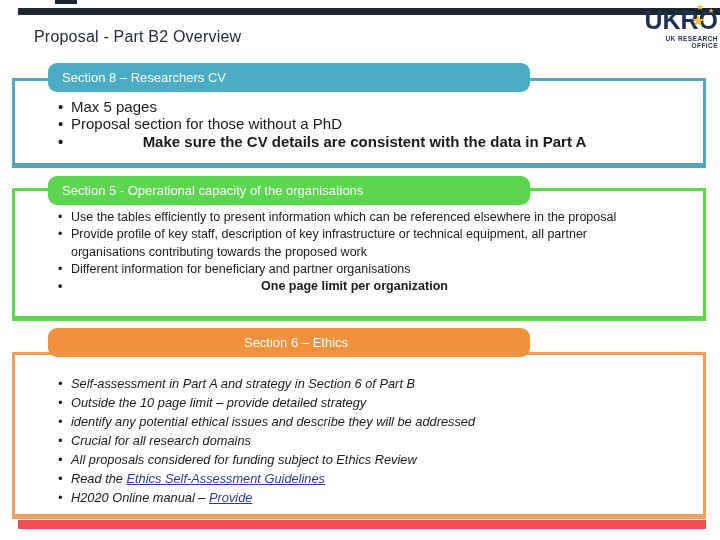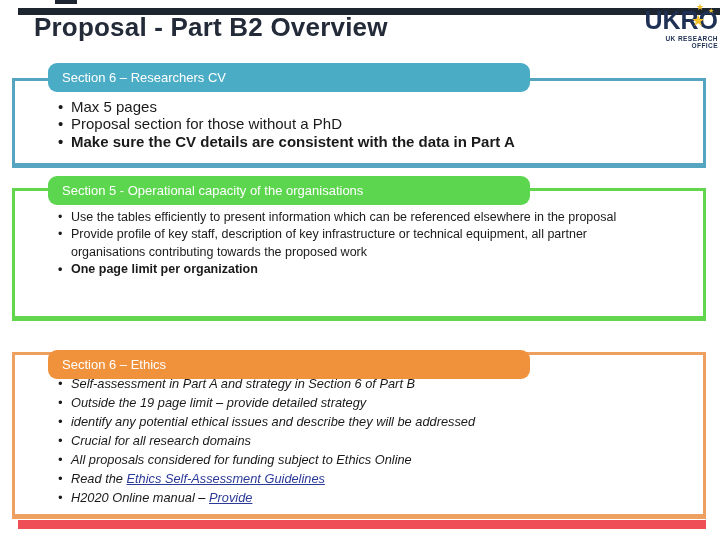--- a/index.html
+++ b/index.html
@@ -3,49 +3,49 @@
 <meta charset="utf-8">
 <style>
   html,body{margin:0;padding:0;background:#fff;}
   .slide{
     position:relative;width:720px;height:540px;background:#fff;overflow:hidden;
     font-family:"Liberation Sans",sans-serif;color:#1a1a1a;
   }
   .top-notch{position:absolute;left:55px;top:0;width:22px;height:4px;background:var(--navy,#1c2530);}
   .top-bar{position:absolute;left:18px;top:8px;width:702px;height:7px;background:var(--navy,#1c2530);}
   .slide-title{
-    position:absolute;left:34px;top:12px;font-size:26px;font-weight:bold;
+    position:absolute;left:34px;top:28px;font-size:16px;font-weight:normal;
     color:var(--ink,#232b39);letter-spacing:0.2px;
   }
   
   .logo{position:absolute;left:642px;top:6px;width:76px;text-align:right;}
   .logo-text{font-size:25px;font-weight:bold;color:var(--logonavy,#1e3054);letter-spacing:0;line-height:28px;}
   .logo-star-big{position:absolute;left:49px;top:7px;font-size:16px;color:var(--gold,#f2c12e);line-height:16px;}
   .logo-star-s1{position:absolute;left:54px;top:-3px;font-size:9px;color:var(--gold,#f2c12e);line-height:9px;}
   .logo-star-s2{position:absolute;left:66px;top:1px;font-size:7px;color:var(--gold,#f2c12e);line-height:7px;}
   .logo-tagline{font-size:6.5px;font-weight:bold;color:var(--logonavy,#1e3054);letter-spacing:0.45px;margin-top:1px;}
   
   .sec-rect{position:absolute;left:12px;width:688px;background:transparent;border-style:solid;}
   .rect4{top:78px;height:82px;border-color:var(--tealBorder,#55a5c0);border-width:3px 3px 5px 3px;}
   .rect5{top:188px;height:125px;border-color:var(--greenBorder,#62d74e);border-width:3px 3px 5px 3px;}
   .rect6{top:352px;height:159px;border-color:var(--orangeBorder,#eda05f);border-width:3px 3px 5px 3px;}
   .chip{
     position:absolute;left:48px;width:468px;height:29px;border-radius:9px;
     color:#fff;font-size:13px;line-height:29px;padding-left:14px;
   }
   .chip4{top:63px;background:var(--teal,#4bacc6);}
   .chip5{top:176px;background:var(--green,#5cd64e);}
-  .chip6{top:350px;background:var(--orange,#f0913c);}
+  .chip6{top:328px;background:var(--orange,#f0913c);text-align:center;}
   .bullets{position:absolute;left:58px;margin:0;padding:0;list-style:none;}
   .bullets li{position:relative;padding-left:13px;}
   .bullets li::before{content:"\2022";position:absolute;left:0;}
   .b4{top:98px;width:600px;font-size:15px;line-height:17.3px;}
   .b5{top:209px;width:580px;font-size:12.5px;line-height:17.3px;}
   .b6{top:374px;width:610px;font-size:12.8px;line-height:19px;font-style:italic;}
-  .bold{font-weight:bold;}
+  .bold{font-weight:bold;text-align:center;}
   .link{color:var(--link,#2b3a98);text-decoration:underline;cursor:pointer;}
   .footer-bar{position:absolute;left:18px;top:520px;width:688px;height:9px;background:var(--red,#f04e56);}
 </style>
 </head>
 <body>
 
 <div class="slide">
 
   <div class="top-notch"></div>
   <div class="top-bar"></div>
@@ -54,43 +54,44 @@
 
   <div class="logo">
     <div class="logo-text">UKRO</div>
     <span class="logo-star-big">★</span>
     <span class="logo-star-s1">★</span>
     <span class="logo-star-s2">★</span>
     <div class="logo-tagline">UK RESEARCH OFFICE</div>
   </div>
 
   <div class="sec-rect rect4"></div>
-  <div class="chip chip4">Section 6 – Researchers CV</div>
+  <div class="chip chip4">Section 8 – Researchers CV</div>
   <ul class="bullets b4">
     <li>Max 5 pages</li>
     <li>Proposal section for those without a PhD</li>
     <li class="bold">Make sure the CV details are consistent with the data in Part A</li>
   </ul>
 
   <div class="sec-rect rect5"></div>
   <div class="chip chip5">Section 5 - Operational capacity of the organisations</div>
   <ul class="bullets b5">
     <li>Use the tables efficiently to present information which can be referenced elsewhere in the proposal</li>
     <li>Provide profile of key staff, description of key infrastructure or technical equipment, all partner organisations contributing towards the proposed work</li>
+    <li>Different information for beneficiary and partner organisations</li>
     <li class="bold">One page limit per organization</li>
   </ul>
 
   <div class="sec-rect rect6"></div>
   <div class="chip chip6">Section 6 – Ethics</div>
   <ul class="bullets b6">
     <li>Self-assessment in Part A and strategy in Section 6 of Part B</li>
-    <li>Outside the 19 page limit – provide detailed strategy</li>
+    <li>Outside the 10 page limit – provide detailed strategy</li>
     <li>identify any potential ethical issues and describe they will be addressed</li>
     <li>Crucial for all research domains</li>
-    <li>All proposals considered for funding subject to Ethics Online</li>
+    <li>All proposals considered for funding subject to Ethics Review</li>
     <li>
       <span>Read the </span><a class="link">Ethics Self-Assessment Guidelines</a>
     </li>
     <li>
       <span>H2020 Online manual – </span><a class="link">Provide</a>
     </li>
   </ul>
 
   <div class="footer-bar"></div>
 

